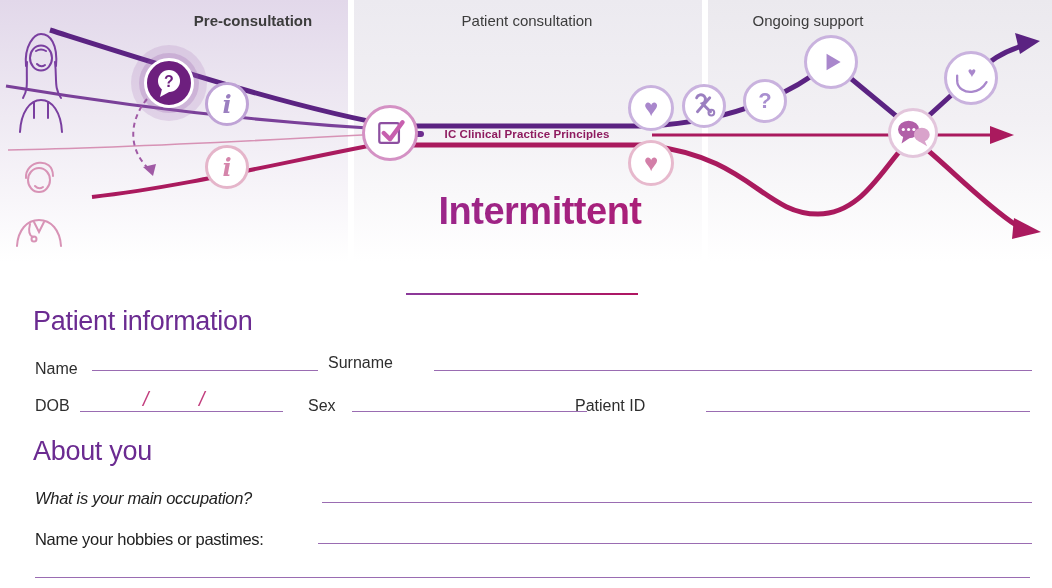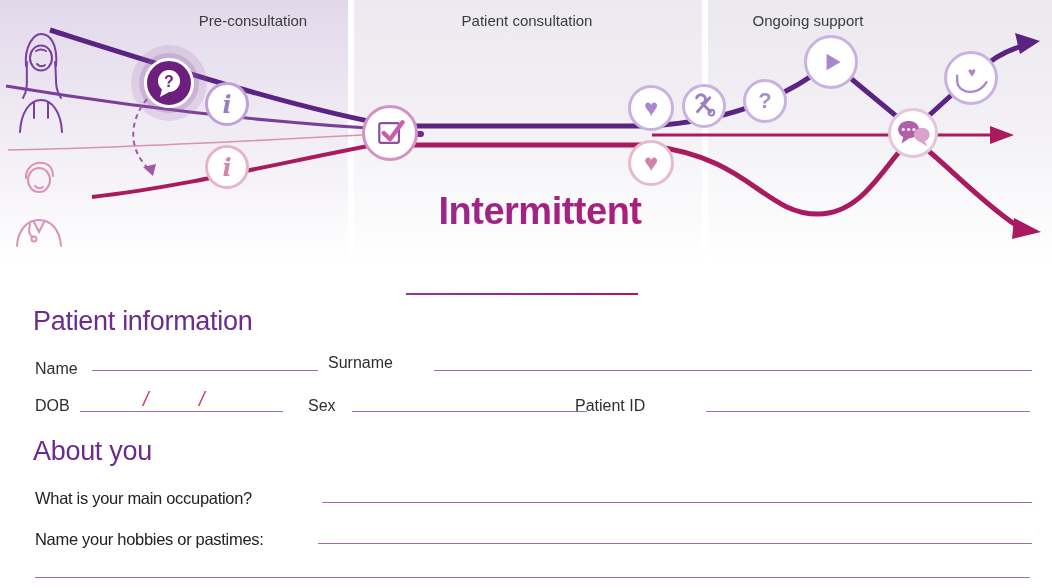--- a/index.html
+++ b/index.html
@@ -42,21 +42,21 @@
 </style>
 </head>
 <body>
 
 <div id="canvas">
 
   <div class="panel panel1"></div>
   <div class="panel panel2"></div>
   <div class="panel panel3"></div>
 
-  <div class="stage-label" style="left:253px;">Pre-consultation</div>
+  <div class="stage-label" style="left:253px;font-weight:bold;">Pre-consultation</div>
   <div class="stage-label" style="left:527px;">Patient consultation</div>
   <div class="stage-label" style="left:808px;">Ongoing support</div>
 
   <svg class="flow" width="1052" height="300" viewBox="0 0 1052 300">
 
     <path d="M 6 86 C 150 110, 290 124, 400 130" stroke="#7a4099" stroke-width="3" fill="none"></path>
     <path d="M 8 150 C 130 148, 270 140, 400 133" stroke="#d792b5" stroke-width="1.6" fill="none"></path>
     <path d="M 92 197 C 190 186, 300 158, 400 140" stroke="#aa1a5e" stroke-width="4" fill="none"></path>
     <path d="M 50 30 C 170 68, 300 110, 400 127" stroke="#5b2382" stroke-width="5" fill="none"></path>
 
@@ -164,20 +164,21 @@
   </div>
 
   <div class="badge" style="left:944px; top:51px; width:54px; height:54px; border:3px solid #c9b2de;">
     <svg width="44" height="44" viewBox="0 0 54 54">
       <text x="28" y="26" font-size="17" fill="#a987cc" text-anchor="middle">♥</text>
       <path d="M 10 30 C 10 40 20 45 28 44 C 36 43 42 39 46 32" stroke="#a987cc" stroke-width="2.8" fill="none" stroke-linecap="round"></path>
       <path d="M 10 30 L 10 24" stroke="#a987cc" stroke-width="2.8" stroke-linecap="round"></path>
     </svg>
   </div>
 
+  <div class="banner-text">IC Clinical Practice Principles</div>
 
   <div class="big-title">
     <div>Intermittent</div>
   </div>
   <div class="title-divider"></div>
 
   <div class="section-heading" style="top:306px;">Patient information</div>
 
   <div class="flabel" style="left:35px; top:354px;margin-top:6px;">Name</div>
   <div class="fline" style="left:92px; top:355px; width:226px;"></div>
@@ -191,20 +192,20 @@
   <div class="slash" style="left:199px; top:388px;">/</div>
 
   <div class="flabel" style="left:308px; top:397px;">Sex</div>
   <div class="fline" style="left:352px; top:396px; width:235px;"></div>
 
   <div class="flabel" style="left:575px; top:397px;">Patient ID</div>
   <div class="fline" style="left:706px; top:396px; width:324px;"></div>
 
   <div class="section-heading" style="top:436px;">About you</div>
 
-  <div class="fq" style="left:35px; top:489px;">What is your main occupation?</div>
+  <div class="fq" style="left:35px; top:489px;font-style:italic;">What is your main occupation?</div>
   <div class="fline" style="left:322px; top:487px; width:710px;"></div>
 
   <div class="fq" style="left:35px; top:530px;">Name your hobbies or pastimes:</div>
   <div class="fline" style="left:318px; top:528px; width:714px;"></div>
   <div class="fline" style="left:35px; top:562px; width:995px;"></div>
 
 </div>
 
 </body></html>

